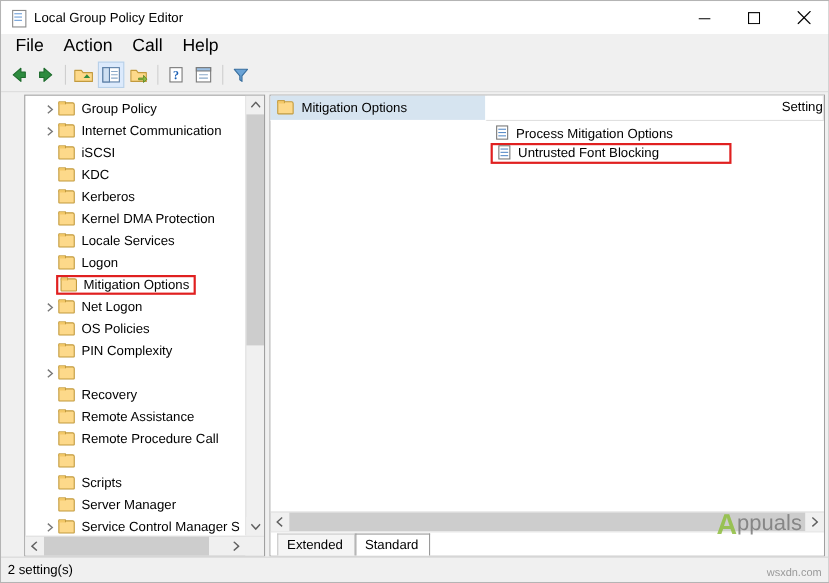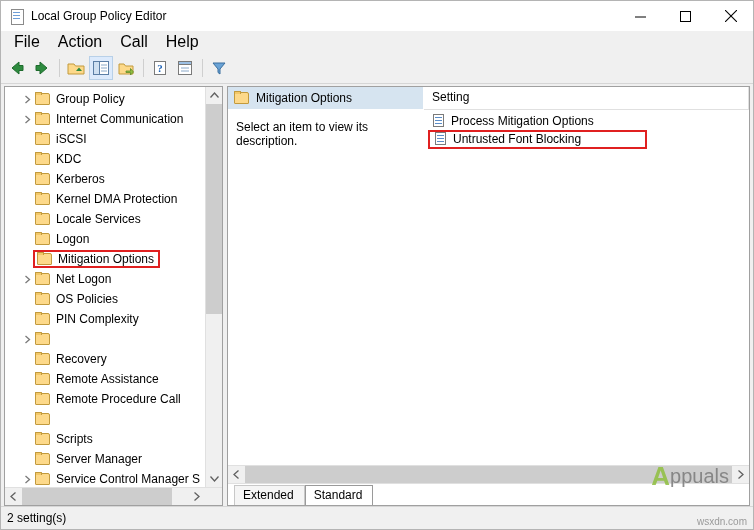--- a/index.html
+++ b/index.html
@@ -134,20 +134,21 @@
   }
   .pane-left {
     width: 219px;
     background: #ffffff;
     border: 1px solid #a0a0a0;
     box-sizing: border-box;
     position: relative;
     display: flex;
     flex-direction: column;
     min-height: 0;
+    margin-left: 18px;
   }
   .tree {
     flex: 1 1 auto;
     overflow: hidden;
     position: relative;
     padding-top: 2px;
   }
   .tree-row {
     height: 20px;
     display: flex;
@@ -328,20 +329,21 @@
   }
   .col-setting {
     padding-left: 8px;
     font-size: 12px;
     color: #000000;
     width: 100%;
     border-right: 1px solid #e0e0e0;
     line-height: 20px;
     height: 22px;
     box-sizing: border-box;
+    text-align: right;
   }
   .list-rows {
     flex: 1 1 auto;
     padding-top: 2px;
     min-height: 0;
   }
   .list-row {
     height: 18px;
     display: flex;
     align-items: center;
@@ -828,21 +830,20 @@
       <div class="right-top">
 
         <div class="desc-panel">
           <div class="desc-header">
             <span class="folder">
                 <span class="f-back"></span>
                 <span class="f-tab"></span>
               </span>
             <span class="desc-header-text">Mitigation Options</span>
           </div>
-          <div class="desc-body">Select an item to view its description.</div>
         </div>
 
         <div class="list-panel">
           <div class="list-header">
             <div class="col-setting">Setting</div>
           </div>
           <div class="list-rows">
             <div class="list-row">
               <span class="policy-icon">
                 <span class="pg"></span>

